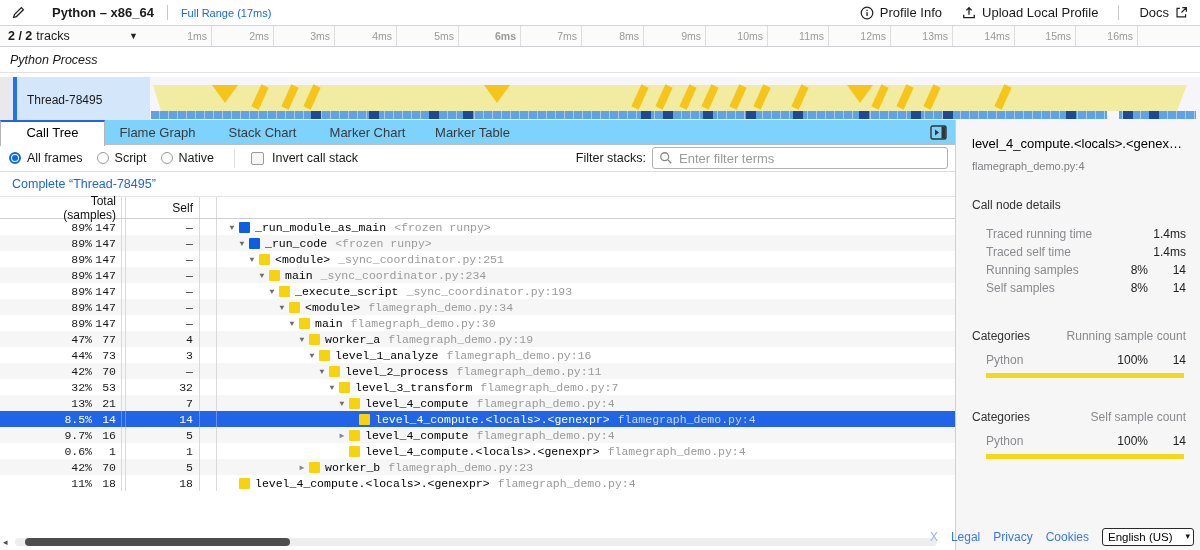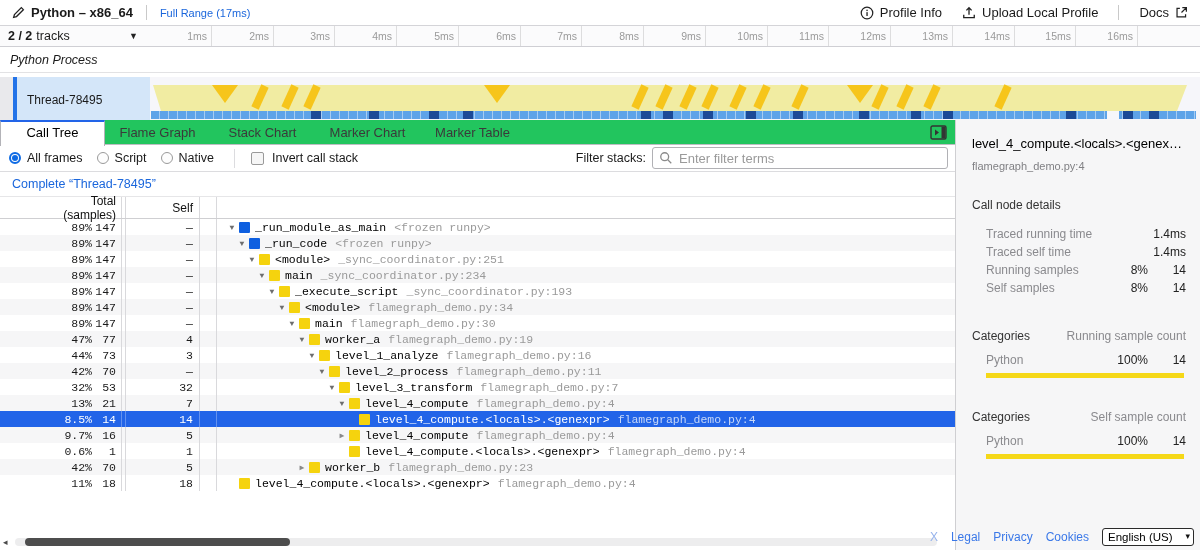--- a/index.html
+++ b/index.html
@@ -2,21 +2,21 @@
 <html><head>
 <meta charset="utf-8">
 <style>
   * { box-sizing: border-box; margin: 0; padding: 0; }
   html,body { width:1200px; height:550px; }
   body { font-family: "Liberation Sans", sans-serif; font-size: 12px; color:#1a1a1a; background:#fff; overflow:hidden; }
   #app { position:relative; width:1200px; height:550px; overflow:hidden; background:#fff; }
 
   
   .app-header { position:absolute; top:0; left:0; right:0; height:26px; background:#fff; border-bottom:1px solid #d4d4d8; display:flex; align-items:center; padding:0 12px; }
-  .hdr-left { display:flex; align-items:center; }
+  .hdr-left { display:flex; align-items:center;gap:21px; }
   .profile-name { font-weight:bold; font-size:13px; margin-left:6px; }
   .hdr-sep { width:1px; height:15px; background:#c9c9c9; margin:0 13px; }
   a.lnk { color:#1a66dc; text-decoration:none; }
   .range-link { font-size:11px; }
   .hdr-right { margin-left:auto; display:flex; align-items:center; gap:20px; font-size:13px; color:#1a1a1a; }
   .hdr-btn { display:flex; align-items:center; gap:6px; cursor:default; }
   .hdr-sep2 { width:1px; height:15px; background:#c9c9c9; }
   .icon-svg { display:inline-block; vertical-align:middle; }
 
   
@@ -37,21 +37,21 @@
   .thread-label { width:133px; background:#d4e6f9; display:flex; align-items:center; padding-left:10px; font-size:12px; color:#1a1a1a; }
   .track-graph { position:relative; width:1050px; background:#f6f6fa; overflow:hidden; }
   .track-graph svg { position:absolute; inset:0; }
   .sample-strip { position:absolute; left:1px; right:4px; top:34px; height:8px; background-color:#5ea3e8;
       background-image:repeating-linear-gradient(90deg, rgba(255,255,255,0) 0 8px, rgba(255,255,255,.45) 8px 9px); }
   .sample-marker { position:absolute; top:0; height:8px; width:10px; background:#1c4a96; }
   .sample-gap { position:absolute; top:0; height:8px; background:#f6f6fa; }
 
   
   .panel { position:absolute; top:120px; left:0; width:955px; bottom:0; background:#fff; }
-  .tabbar { position:relative; height:25px; background:#22c55e; border-bottom:1px solid #bdbdc2; display:flex; }
+  .tabbar { position:relative; height:25px; background:#7dd3fc; border-bottom:1px solid #bdbdc2; display:flex; }
   .tab { width:105px; text-align:center; font-size:13px; color:#3a3a3a; line-height:22px; border-top:2px solid transparent; cursor:default; }
   .tab.active { background:#fff; color:#000; border-top:2px solid #2264e8; border-left:1px solid #b3b3b8; border-right:1px solid #b3b3b8; height:26px; }
   .sidebar-toggle { position:absolute; right:8px; top:5px; }
 
   .controls { height:27px; display:flex; align-items:center; padding-left:9px; border-bottom:1px solid #dcdcdf; background:#fff; font-size:12.5px; }
   .radio { width:12px; height:12px; border-radius:50%; border:1px solid #9a9a9a; background:#fdfdfd; display:inline-block; margin-right:6px; flex:none; }
   .radio.on { border:2px solid #0d6ae4; position:relative; }
   .radio.on::after { content:''; position:absolute; inset:1px; border-radius:50%; background:#0d6ae4; }
   .ctl-item { display:flex; align-items:center; margin-right:14px; }
   .ctl-div { width:1px; height:19px; background:#dcdcdf; margin:0 16px 0 6px; }
@@ -173,21 +173,21 @@
         </div>
         <div class="tick" style="width: 185px;">
           <span>3ms</span>
         </div>
         <div class="tick" style="width: 247px;">
           <span>4ms</span>
         </div>
         <div class="tick" style="width: 309px;">
           <span>5ms</span>
         </div>
-        <div class="tick" style="width: 371px;">
+        <div class="tick" style="width: 371px; font-weight: bold;">
           <span>6ms</span>
         </div>
         <div class="tick" style="width: 432px;">
           <span>7ms</span>
         </div>
         <div class="tick" style="width: 494px;">
           <span>8ms</span>
         </div>
         <div class="tick" style="width: 556px;">
           <span>9ms</span>

